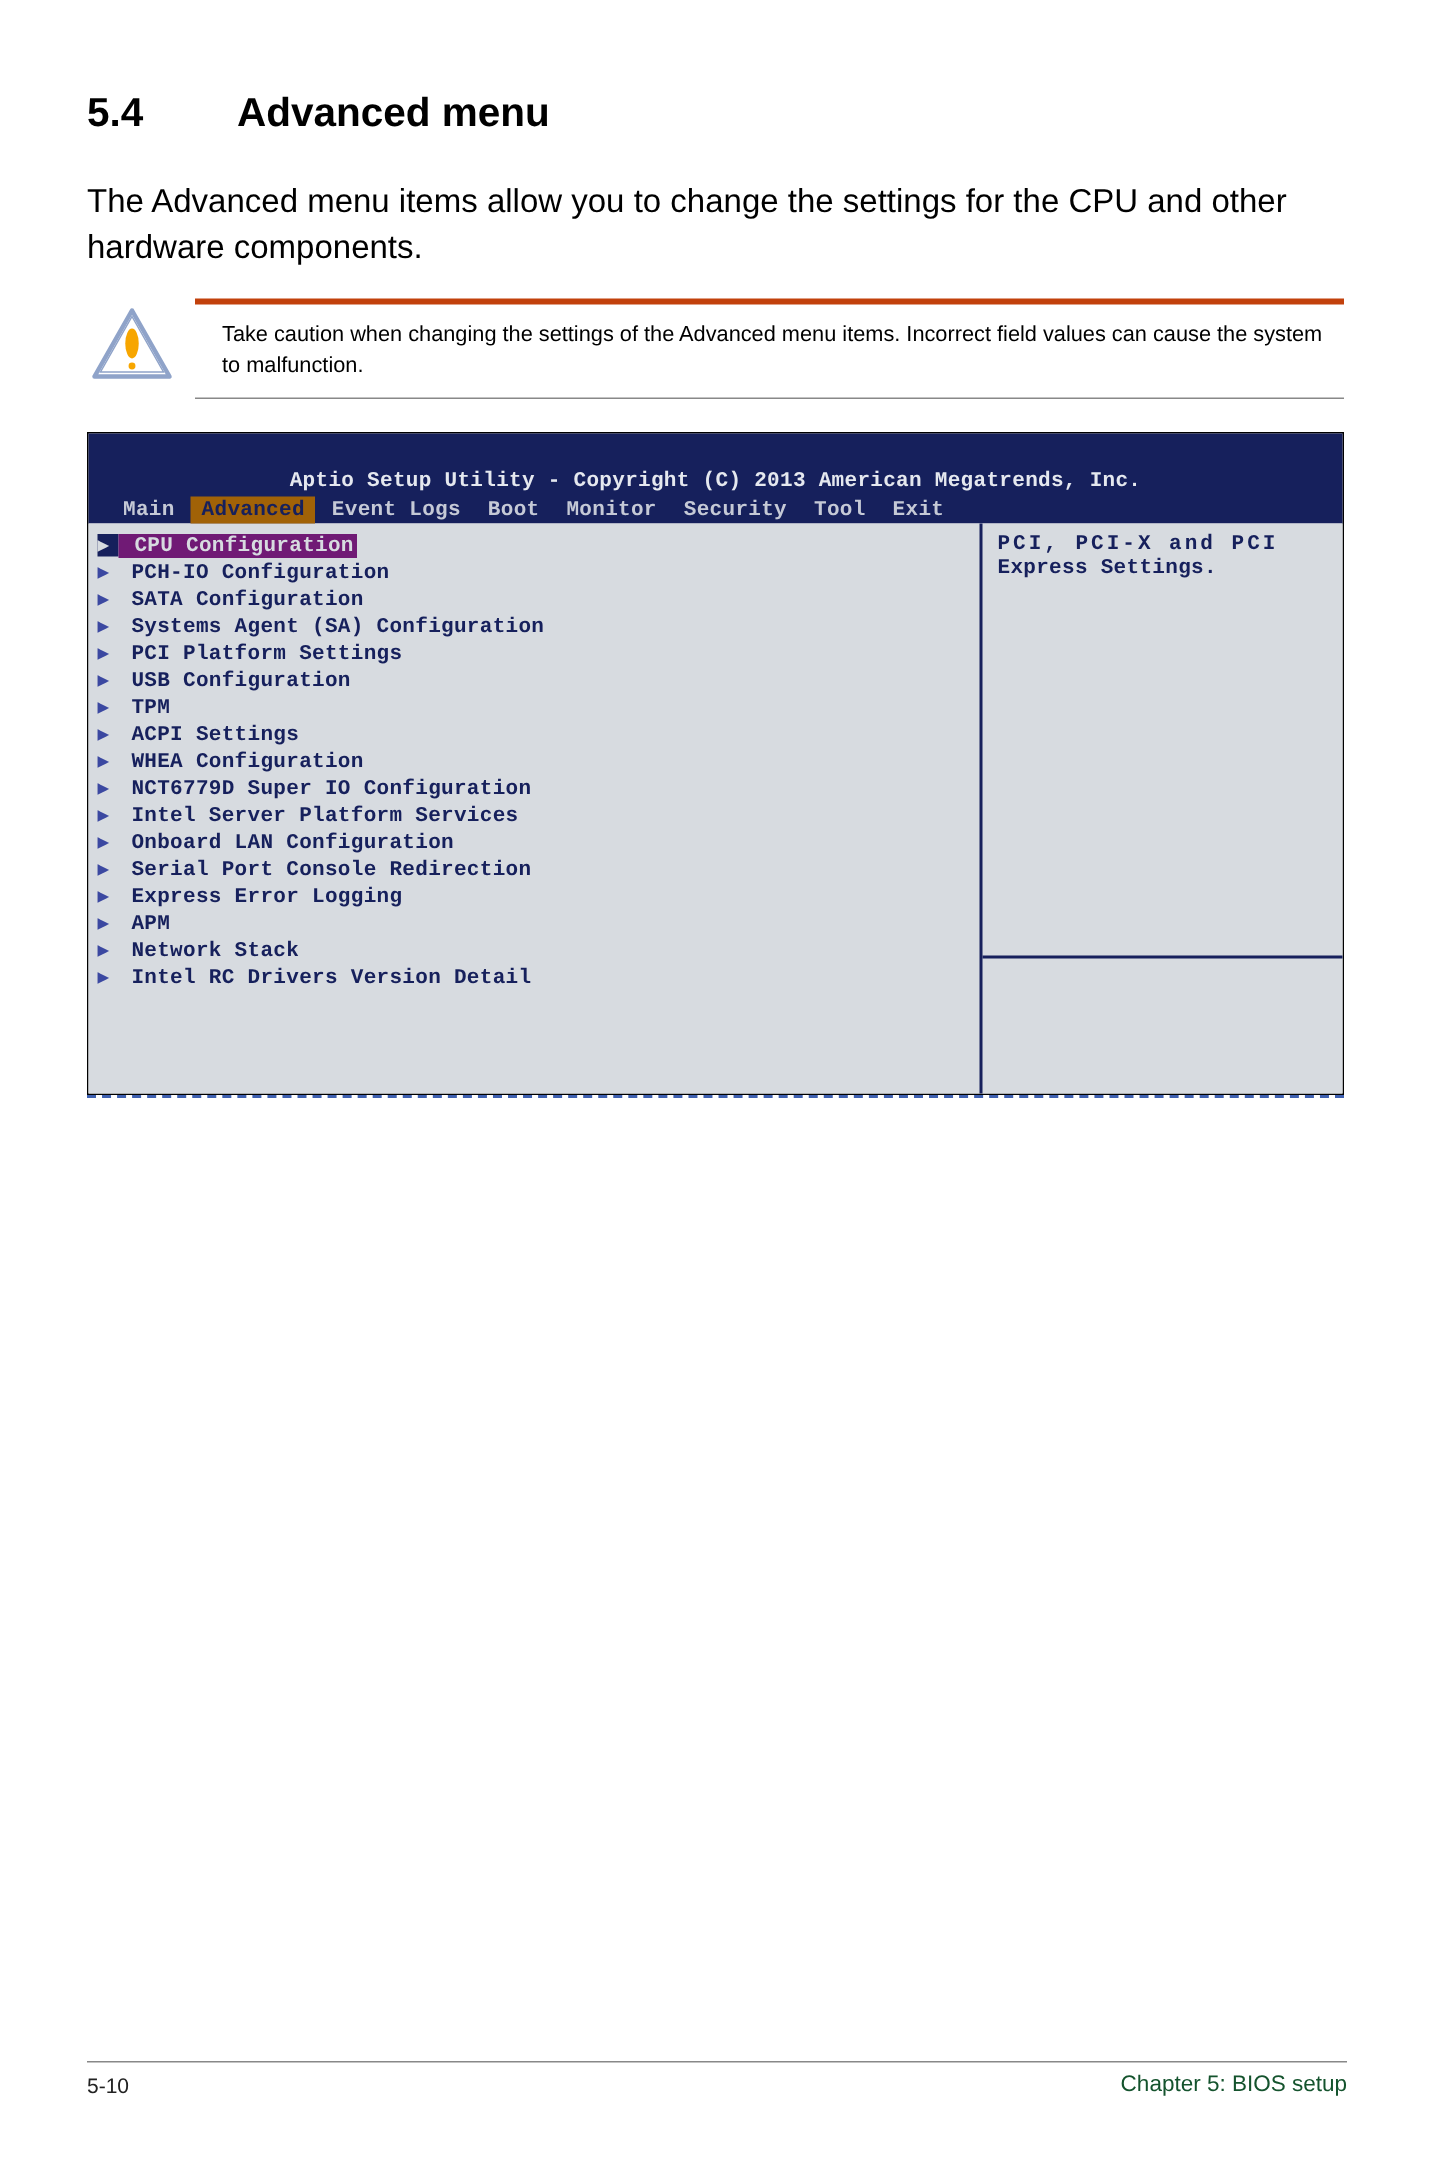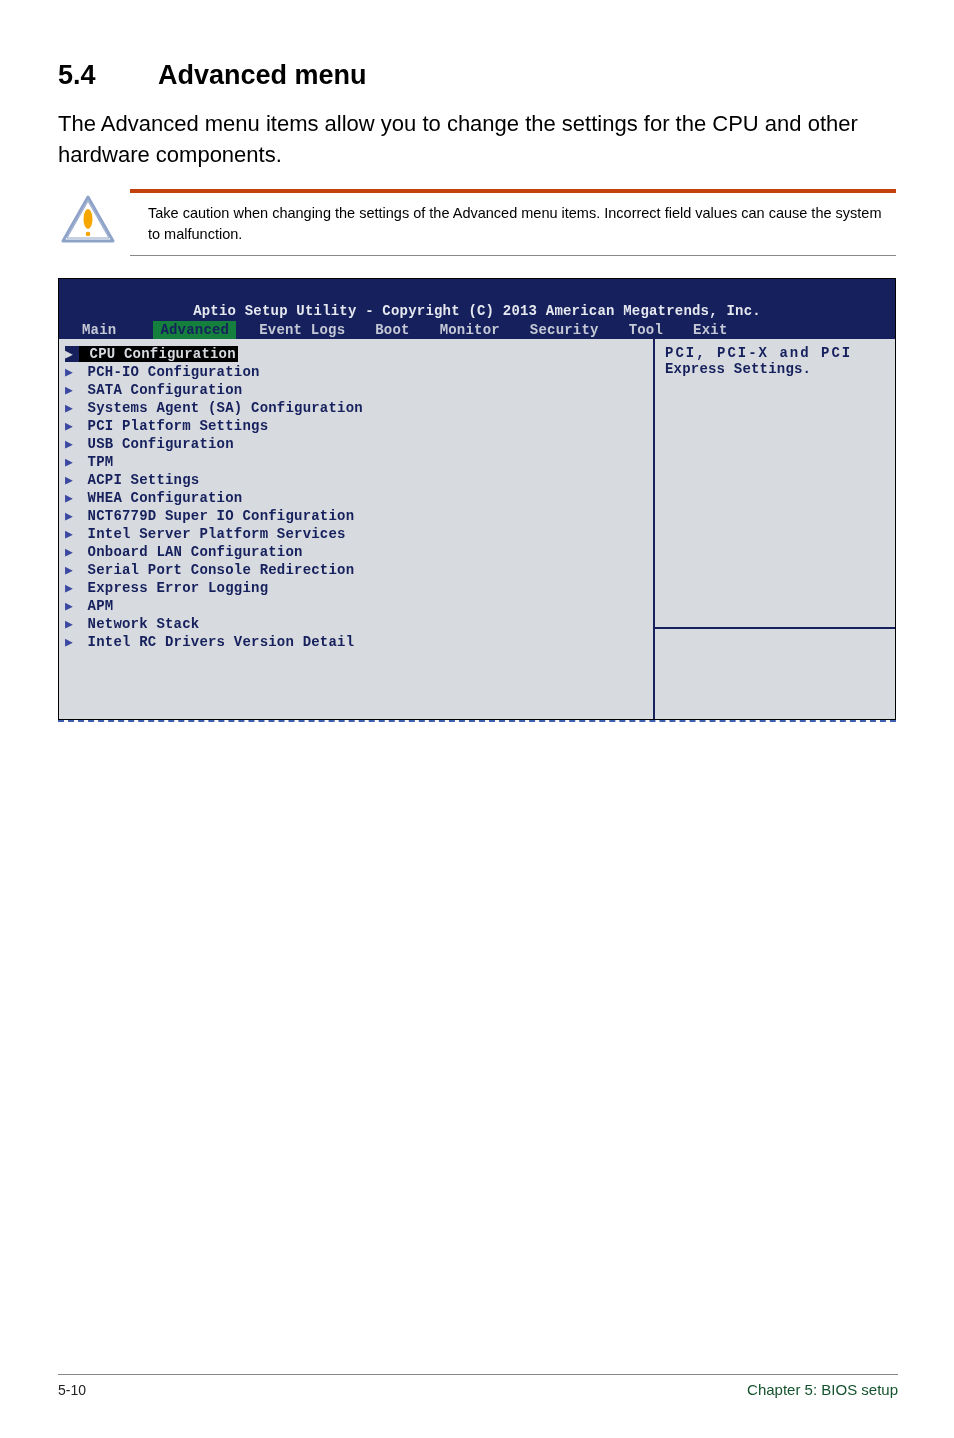--- a/index.html
+++ b/index.html
@@ -12,21 +12,21 @@
       background: #fff;
       width: 954px;
       height: 1438px;
       padding: 60px 58px 40px 58px;
       position: relative;
     }
     .section-heading {
       font-size: 27px;
       font-weight: bold;
       color: #000;
-      margin-bottom: 18px;
+      margin-bottom: 28px;
     }
     .section-number {
       display: inline-block;
       width: 100px;
     }
     .body-text {
       font-size: 22px;
       color: #000;
       line-height: 1.4;
       margin-bottom: 18px;
@@ -66,31 +66,30 @@
     }
     .bios-title {
       text-align: center;
       color: #e5e8ef;
       padding: 0 0 2px 0;
       margin-top: 20px;
     }
     .bios-tabs {
       display: flex;
       padding-left: 16px;
-      gap: 16px;
+      gap: 4px;
       align-items: flex-start;
     }
     .bios-tab {
       padding: 1px 7px 1px 7px;
       color: #c5c9d6;
     }
     .bios-tab.active {
-      background: #15803d;
+      background: #a16207;
       color: #16205c;
-      margin-left: 14px;
     }
     .bios-body {
       display: flex;
       background: #d7dbe0;
       min-height: 380px;
     }
     .bios-left {
       flex: 1;
       padding: 6px 4px;
       border-right: 2px solid #16205c;
@@ -114,21 +113,21 @@
       display: flex;
       align-items: center;
       padding: 1px 2px;
       color: #16205c;
       cursor: pointer;
     }
     .menu-item.selected {
       color: #d7dbe0;
     }
     .menu-item.selected .item-label {
-      background: #000000;
+      background: #701a75;
       padding: 0 2px;
     }
     .arrow {
       color: #3b48a1;
       width: 14px;
       font-size: 13px;
       display: inline-block;
     }
     .menu-item.selected .arrow {
       color: #d7dbe0;

